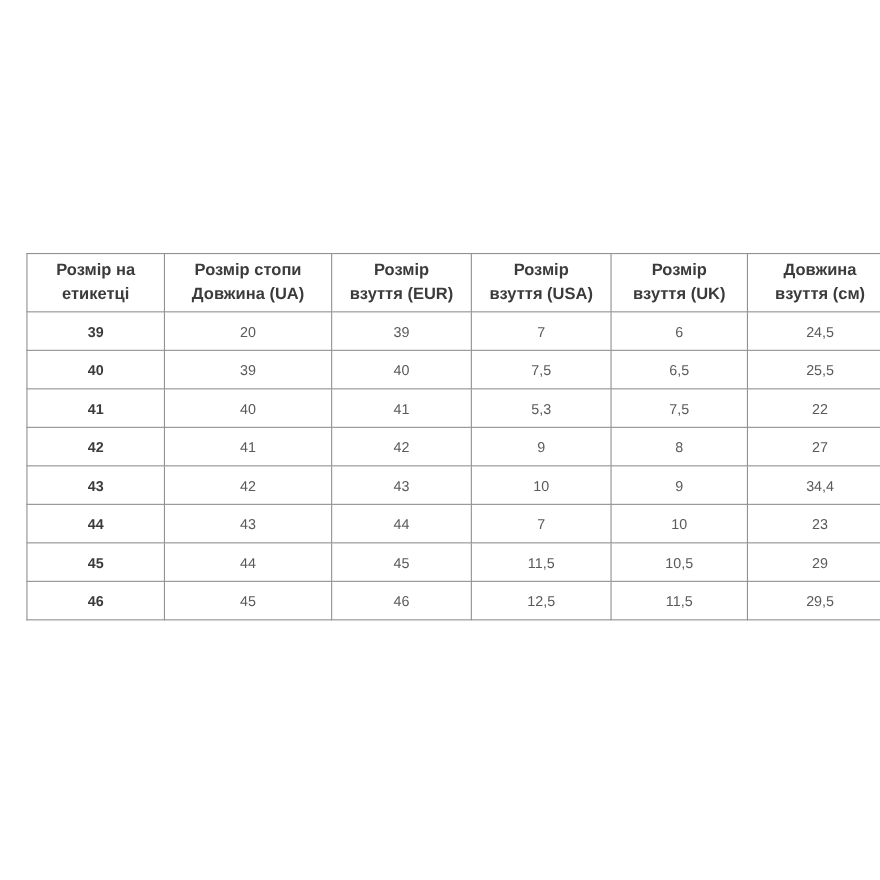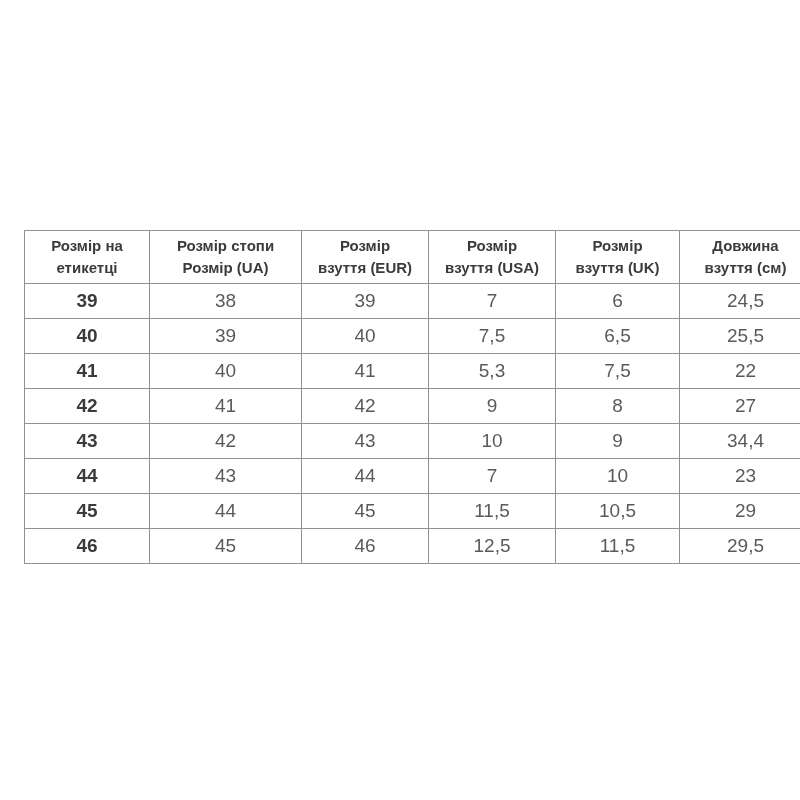--- a/index.html
+++ b/index.html
@@ -28,21 +28,21 @@
   .size-table th {
     height: 53px;
     font-size: 15px;
     font-weight: bold;
     color: #3b3b3b;
     line-height: 1.45;
     padding: 2px 4px;
   }
   .size-table td {
     height: 35px;
-    font-size: 19px;
+    font-size: 13px;
     color: #5a5a5a;
     font-weight: normal;
     padding: 0 4px;
   }
   .size-table td.row-label {
     font-weight: bold;
     color: #3b3b3b;
   }
 </style>
 </head>
@@ -59,21 +59,21 @@
         <col style="width:132px">
     </colgroup>
     <thead>
       <tr>
         <th>
           <div>Розмір на</div>
           <div>етикетці</div>
         </th>
         <th>
           <div>Розмір стопи</div>
-          <div>Розмір (UA)</div>
+          <div>Довжина (UA)</div>
         </th>
         <th>
           <div>Розмір</div>
           <div>взуття (EUR)</div>
         </th>
         <th>
           <div>Розмір</div>
           <div>взуття (USA)</div>
         </th>
         <th>
@@ -82,21 +82,21 @@
         </th>
         <th>
           <div>Довжина</div>
           <div>взуття (см)</div>
         </th>
       </tr>
     </thead>
     <tbody>
       <tr>
         <td class="row-label">39</td>
-        <td>38</td>
+        <td>20</td>
         <td>39</td>
         <td>7</td>
         <td>6</td>
         <td>24,5</td>
       </tr>
       <tr>
         <td class="row-label">40</td>
         <td>39</td>
         <td>40</td>
         <td>7,5</td>

